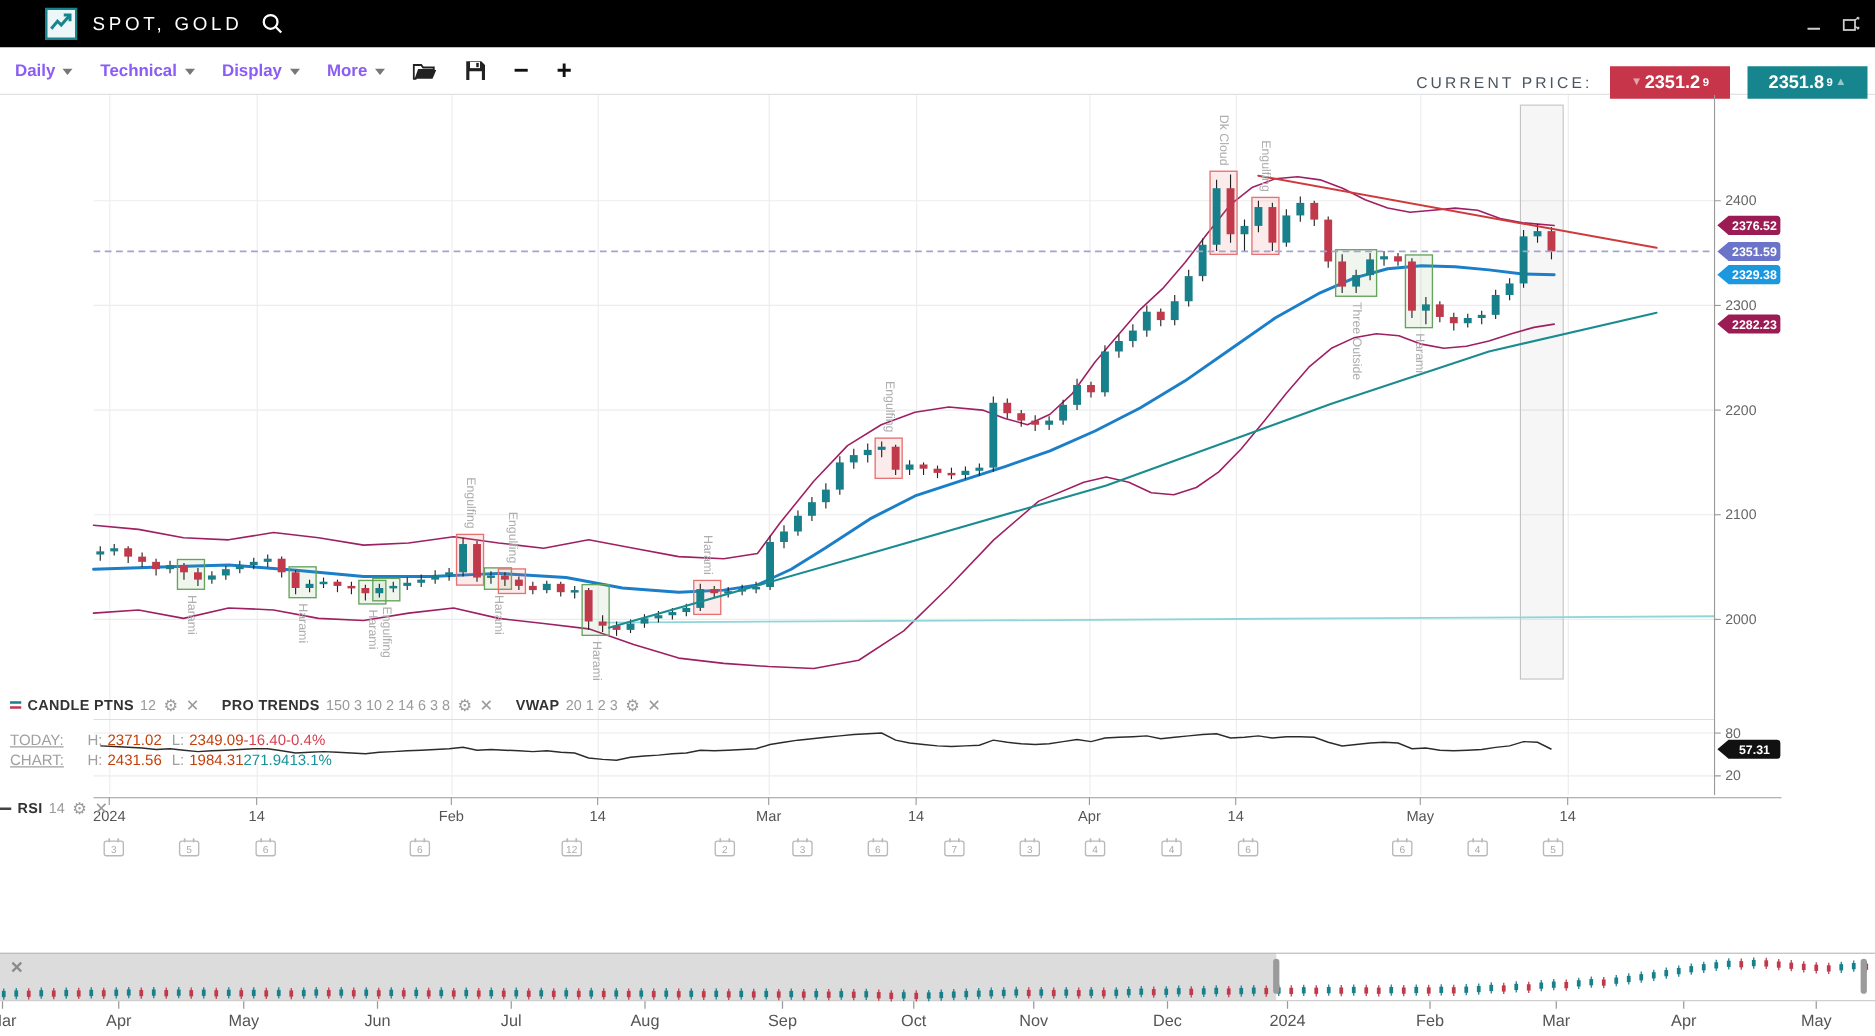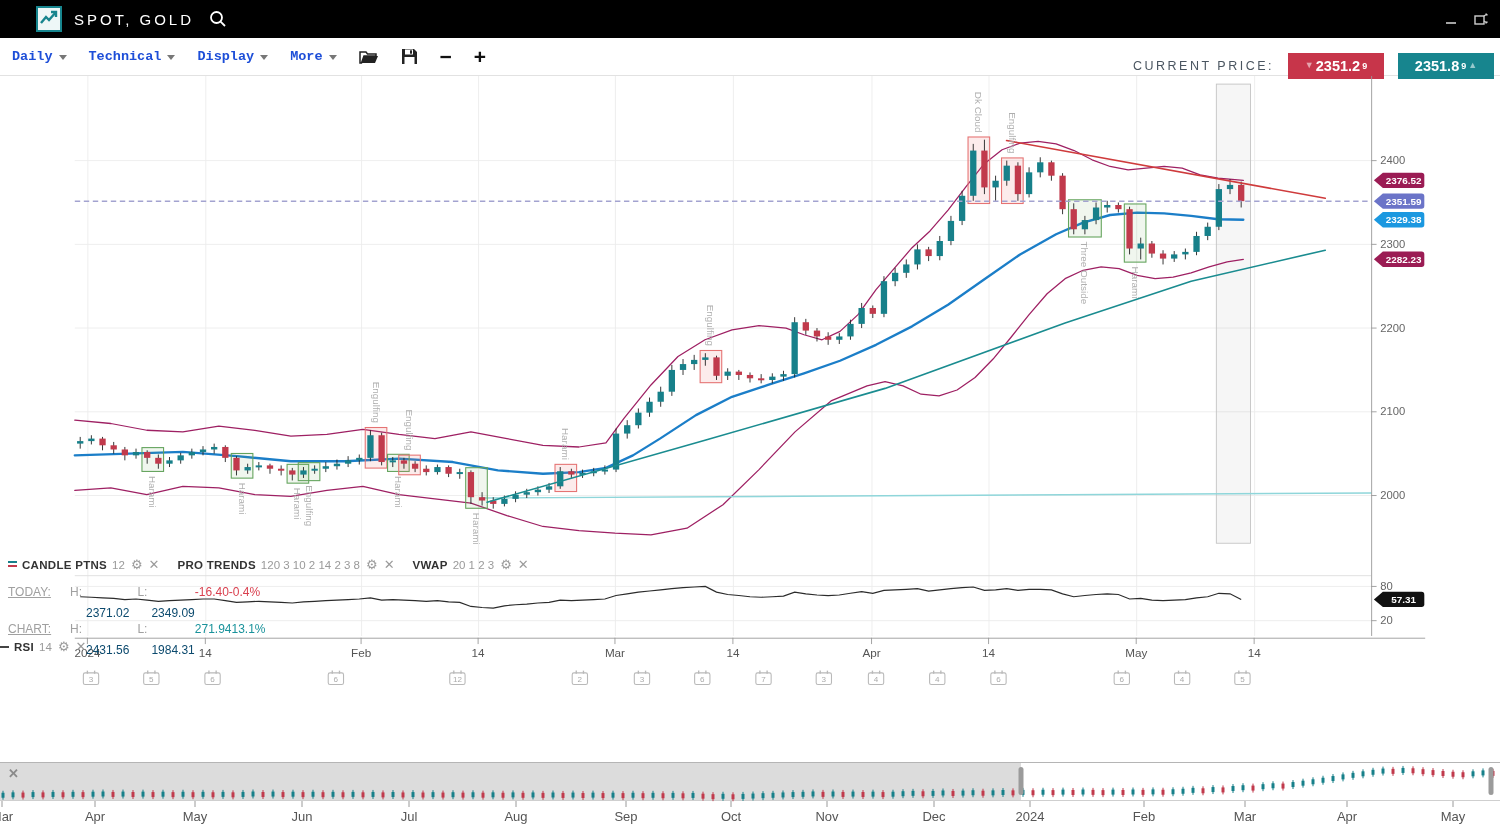--- a/index.html
+++ b/index.html
@@ -5,21 +5,21 @@
   html,body{margin:0;padding:0;width:1500px;height:829px;overflow:hidden;background:#fff;
     font-family:"Liberation Sans",sans-serif;-webkit-font-smoothing:antialiased;}
   .titlebar{position:absolute;left:0;top:0;width:1500px;height:38px;background:#000;display:flex;align-items:center;padding-left:28px;}
   .logo{width:26px;height:26px;margin-left:8px;}
   .symbol{color:#fff;font-size:15px;letter-spacing:3px;margin-left:12px;font-weight:400;}
   .search{margin-left:14px;}
   .winctl{position:absolute;right:10px;top:0;height:38px;display:flex;align-items:center;gap:16px;color:#cfcfcf;}
   .winctl .wbtn{cursor:pointer;display:flex;align-items:center;}
   .toolbar{position:absolute;left:0;top:38px;width:1500px;height:38px;background:#fff;border-bottom:1px solid #e2e2e2;
     display:flex;align-items:center;box-sizing:border-box;}
-  .menu{display:flex;align-items:center;gap:6px;color:#1d4ed8;font-size:13.5px;font-weight:700;margin-left:22px;cursor:pointer;font-family:Liberation Mono, monospace;}
+  .menu{display:flex;align-items:center;gap:6px;color:#8b5cf6;font-size:13.5px;font-weight:700;margin-left:22px;cursor:pointer;}
   .menu:first-child{margin-left:12px;}
   .caret{width:0;height:0;border-left:4px solid transparent;border-right:4px solid transparent;border-top:5px solid #777;margin-top:2px;}
   .tico{margin-left:22px;cursor:pointer;display:flex;align-items:center;color:#222;}
   .zoomglyph{font-size:21px;font-weight:700;color:#111;line-height:1;}
   .pricebar{position:absolute;right:6px;top:53px;height:25px;display:flex;align-items:center;gap:14px;}
   .cplabel{color:#4a5560;font-size:12.5px;letter-spacing:2.5px;}
   .pbadge{min-width:84px;height:26px;display:flex;align-items:center;justify-content:center;color:#fff;
     font-size:14.5px;font-weight:700;padding:0 6px;gap:2px;}
   .pbadge .sub{font-size:9px;vertical-align:-3px;font-weight:700;}
   .pbadge .arr{font-size:9px;opacity:.55;line-height:1;}
@@ -32,21 +32,21 @@
   .lgparams{color:#9a9a9a;margin-left:5px;font-weight:400;}
   .lgico{color:#9b9b9b;font-size:13px;margin-left:6px;cursor:pointer;}
   .lgswatch{display:inline-block;width:9px;margin-right:5px;}
   .lgswatch i{display:block;height:0;border-top:2px solid #17808A;margin-bottom:2px;}
   .lgswatch i+i{border-top-color:#C13A4C;}
   .lgsep{width:18px;}
   .stats{left:8px;top:585px;font-size:12px;line-height:15.5px;color:#333;}
   .stats .row{display:flex;gap:0;}
   .stats .lab{color:#a0a0a0;width:54px;text-decoration:underline;}
   .stats .hl{color:#a0a0a0;margin-left:8px;}
-  .stats .val{color:#0c4a6e;margin-left:4px;margin-top:21px;}
+  .stats .val{color:#c2410c;margin-left:4px;}
   .neg{color:#d9404f;margin-left:0;}
   .pos{color:#19929b;}
   .rsilegend{left:0px;top:639px;display:flex;align-items:center;font-size:11.5px;color:#333;}
   .rsidash{display:inline-block;width:9px;border-top:2px solid #444;margin-right:5px;}
 </style>
 </head>
 <body>
 
 <div class="titlebar">
   <svg class="logo" viewBox="0 0 26 26">
@@ -914,21 +914,21 @@
   <span class="lgswatch">
       <i></i>
       <i></i>
     </span>
   <span class="lgname">CANDLE PTNS</span>
   <span class="lgparams">12</span>
   <span class="lgico">⚙</span>
   <span class="lgico">✕</span>
   <span class="lgsep"></span>
   <span class="lgname">PRO TRENDS</span>
-  <span class="lgparams">120 3 10 2 14 2 3 8</span>
+  <span class="lgparams">150 3 10 2 14 6 3 8</span>
   <span class="lgico">⚙</span>
   <span class="lgico">✕</span>
   <span class="lgsep"></span>
   <span class="lgname">VWAP</span>
   <span class="lgparams">20 1 2 3</span>
   <span class="lgico">⚙</span>
   <span class="lgico">✕</span>
 </div>
 
 <div class="ovl stats">

